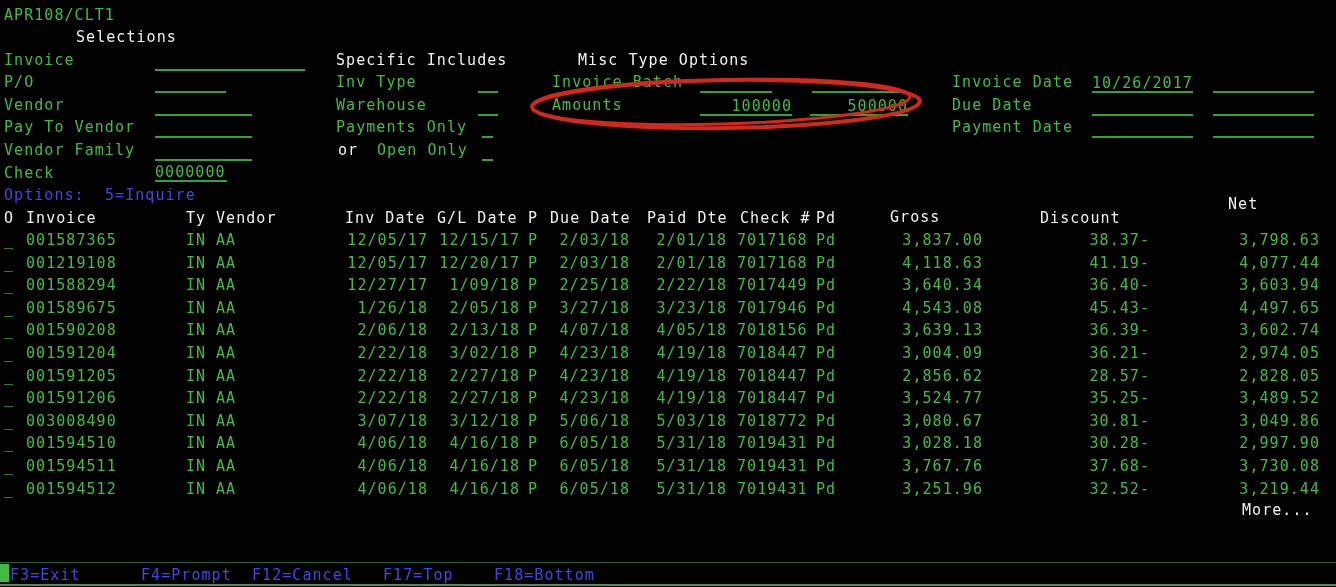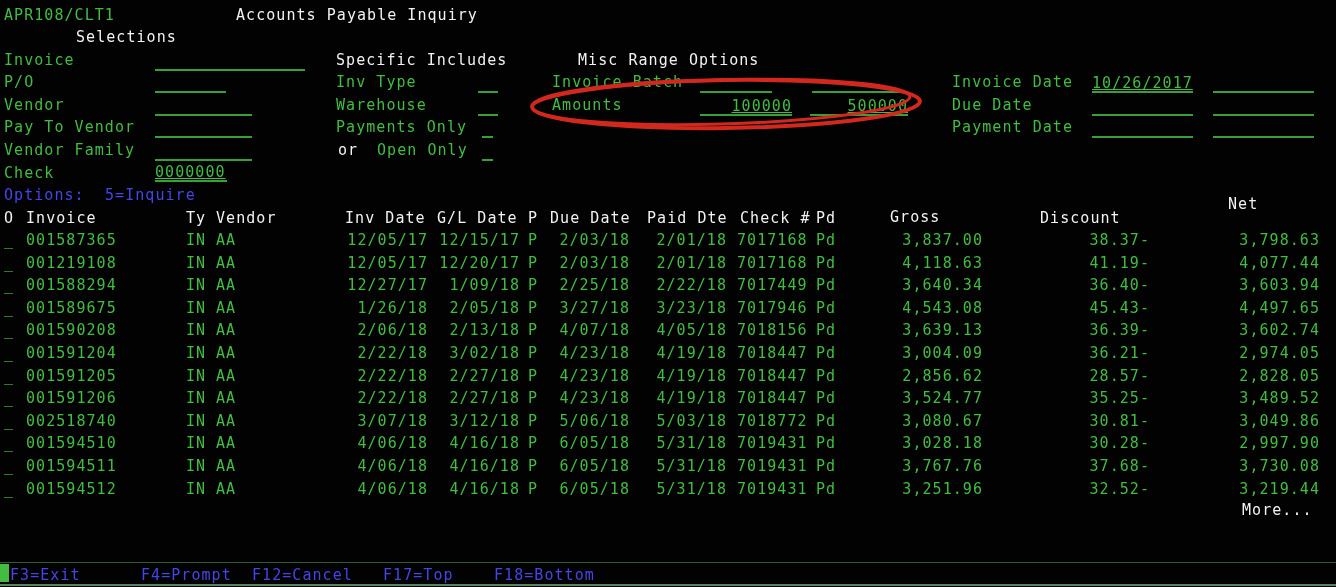--- a/index.html
+++ b/index.html
@@ -4,34 +4,33 @@
 <style>
   html,body{margin:0;padding:0;background:#222;}
   .screen{
     position:relative;width:1336px;height:587px;background:#020202;overflow:hidden;
     font-family:"DejaVu Sans Mono", monospace;font-size:15px;letter-spacing:1.05px;
   }
   .t{position:absolute;white-space:pre;height:18px;line-height:18px;}
   .g{color:#42bd42;}
   .w{color:#f2f2f2;}
   .b{color:#4545e8;}
-  .u{border-bottom:2px solid #37a037;height:16px;line-height:16px;text-decoration:underline;}
+  .u{border-bottom:2px solid #37a037;height:16px;line-height:16px;}
   .num{text-align:right;}
   .row{position:absolute;left:0;width:1336px;height:20px;}
   .hline{position:absolute;left:0;width:1336px;}
   .cursor{position:absolute;background:#42bd42;}
   svg.oval{position:absolute;pointer-events:none;}
 </style>
 </head>
 <body>
 
 <div class="screen">
 
   <span class="t g" style="left:4px;top:6px">APR108/CLT1</span>
-  <span class="t w" style="left:236px;top:6px">Accounts Payable Inquiry</span>
 
   <span class="t w" style="left:76px;top:28px">Selections</span>
 
   <span class="t g" style="left:4px;top:51px">Invoice</span>
   <span class="t g u" style="left:155px;top:53px;width:150px"></span>
 
   <span class="t g" style="left:4px;top:73px">P/O</span>
   <span class="t g u" style="left:155px;top:75px;width:71px"></span>
 
   <span class="t g" style="left:4px;top:96px">Vendor</span>
@@ -50,21 +49,21 @@
   <span class="t g" style="left:336px;top:73px">Inv Type</span>
   <span class="t g u" style="left:478px;top:75px;width:20px"></span>
   <span class="t g" style="left:336px;top:96px">Warehouse</span>
   <span class="t g u" style="left:478px;top:98px;width:20px"></span>
   <span class="t g" style="left:336px;top:118px">Payments Only</span>
   <span class="t g u" style="left:482px;top:120px;width:11px"></span>
   <span class="t w" style="left:338px;top:141px">or</span>
   <span class="t g" style="left:377px;top:141px">Open Only</span>
   <span class="t g u" style="left:482px;top:143px;width:11px"></span>
 
-  <span class="t w" style="left:578px;top:51px">Misc Range Options</span>
+  <span class="t w" style="left:578px;top:51px">Misc Type Options</span>
   <span class="t g" style="left:552px;top:73px">Invoice Batch</span>
   <span class="t g u num" style="left:700px;top:75px;width:72px"></span>
   <span class="t g u num" style="left:812px;top:75px;width:91px"></span>
   <span class="t g" style="left:552px;top:96px">Amounts</span>
   <span class="t g u num" style="left:700px;top:98px;width:92px">100000</span>
   <span class="t g u num" style="left:810px;top:98px;width:98px">500000</span>
 
   <svg class="oval" style="left:522px;top:76px" width="408" height="58" viewBox="0 0 408 58">
     <ellipse cx="204" cy="28" rx="194" ry="24" fill="none" stroke="#d3281e" stroke-width="4" transform="rotate(-0.8 204 28)"></ellipse>
     <ellipse cx="199" cy="26" rx="189" ry="22" fill="none" stroke="#d3281e" stroke-width="3" transform="rotate(-1.6 199 26)"></ellipse>
@@ -222,21 +221,21 @@
     <span class="t g num" style="left:540px;width:90px">4/23/18</span>
     <span class="t g num" style="left:635px;width:92px">4/19/18</span>
     <span class="t g" style="left:737px">7018447</span>
     <span class="t g" style="left:816px">Pd</span>
     <span class="t g num" style="left:860px;width:123px">3,524.77</span>
     <span class="t g num" style="left:1030px;width:120px">35.25-</span>
     <span class="t g num" style="left:1195px;width:125px">3,489.52</span>
   </div>
       <div class="row" style="top: 411.8px;">
     <span class="t g" style="left:4px">_</span>
-    <span class="t g" style="left:26px">002518740</span>
+    <span class="t g" style="left:26px">003008490</span>
     <span class="t g" style="left:186px">IN</span>
     <span class="t g" style="left:216px">AA</span>
     <span class="t g num" style="left:333px;width:95px">3/07/18</span>
     <span class="t g num" style="left:425px;width:95px">3/12/18</span>
     <span class="t g" style="left:528px">P</span>
     <span class="t g num" style="left:540px;width:90px">5/06/18</span>
     <span class="t g num" style="left:635px;width:92px">5/03/18</span>
     <span class="t g" style="left:737px">7018772</span>
     <span class="t g" style="left:816px">Pd</span>
     <span class="t g num" style="left:860px;width:123px">3,080.67</span>

